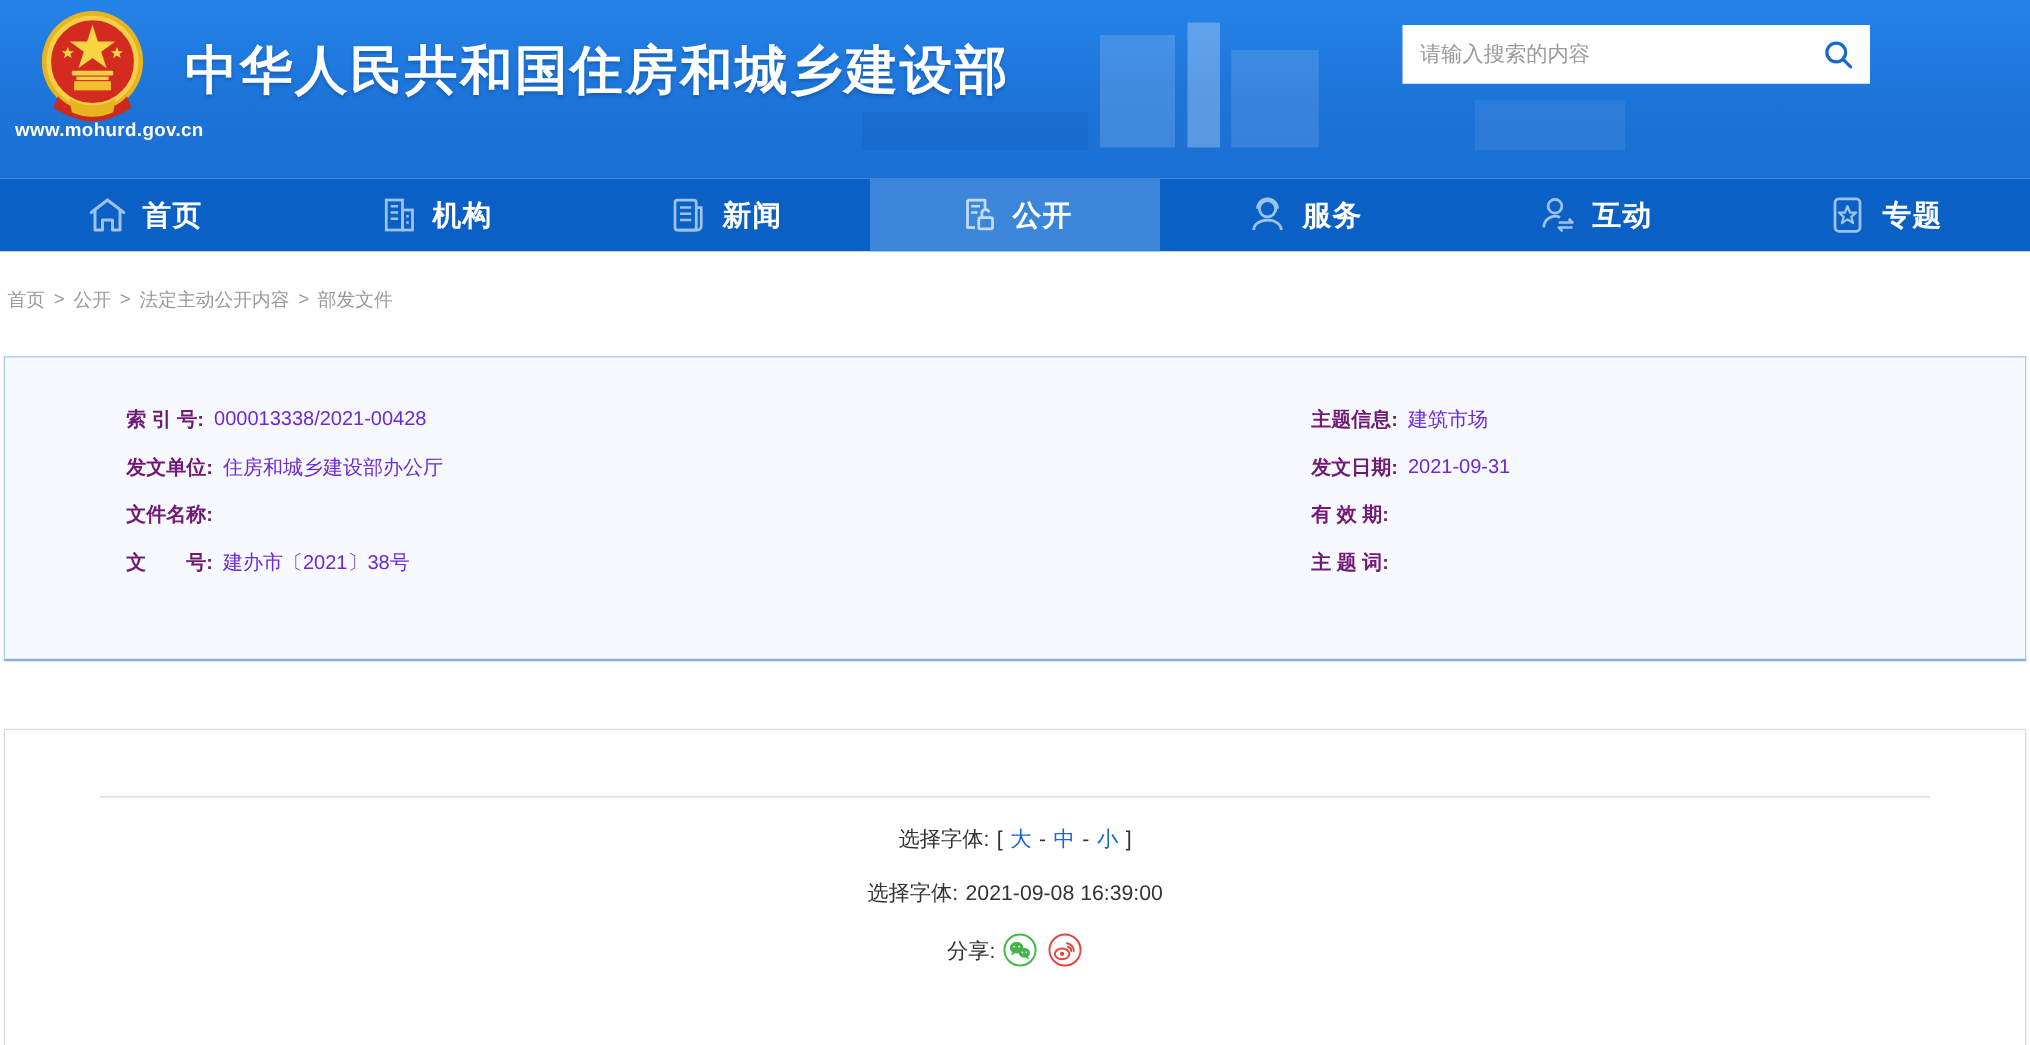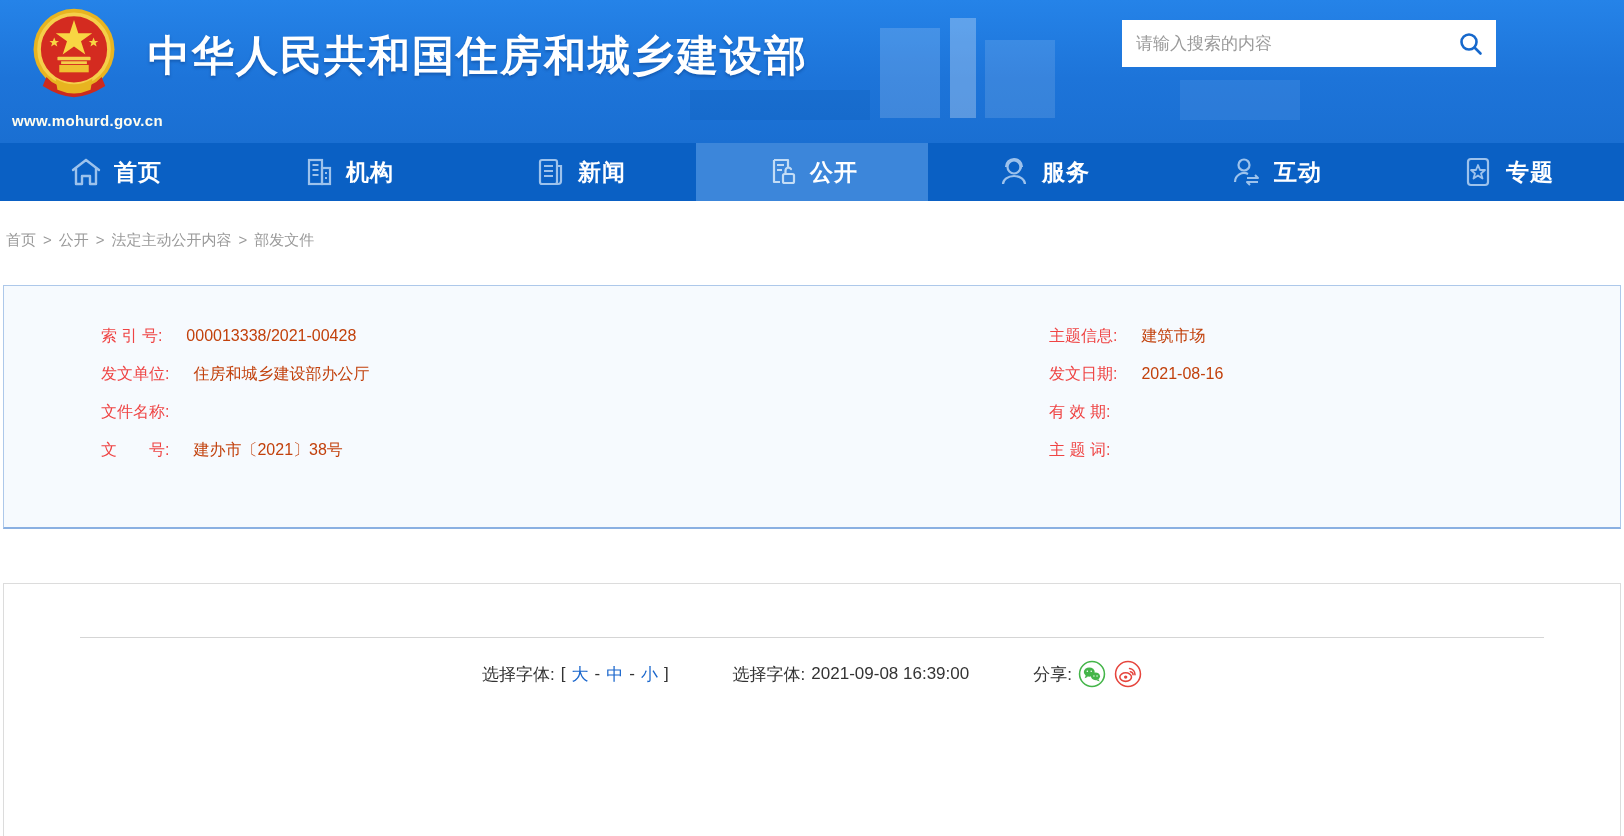--- a/index.html
+++ b/index.html
@@ -9,21 +9,21 @@
   
   .site-header { position:relative; height:143px;
     background:linear-gradient(180deg,#2583e8 0%,#1d74d9 55%,#1a6fd2 100%); overflow:hidden; }
   .hdr-deco { position:absolute; background:rgba(255,255,255,0.16); }
   .hdr-deco.d1 { left:880px; top:28px; width:60px; height:90px; }
   .hdr-deco.d2 { left:950px; top:18px; width:26px; height:100px; background:rgba(255,255,255,0.28);}
   .hdr-deco.d3 { left:985px; top:40px; width:70px; height:78px; background:rgba(255,255,255,0.12);}
   .hdr-deco.d4 { left:1180px; top:80px; width:120px; height:40px; background:rgba(255,255,255,0.07);}
   .hdr-deco.d5 { left:690px; top:90px; width:180px; height:30px; background:rgba(13,90,180,0.25);}
   .emblem { position:absolute; left:28px; top:5px; width:92px; height:96px; }
-  .site-url { position:absolute; left:12px; top:112px; color:#fffdee; font-weight:bold;
+  .site-url { position:absolute; left:12px; top:96px; color:#fffdee; font-weight:bold;
     font-size:15px; letter-spacing:.3px; }
   .hdr-titles { position:absolute; left:148px; top:28px; }
   .hdr-title-cn { color:#fff; font-size:42px; font-weight:bold; letter-spacing:2px;
     text-shadow:0 2px 3px rgba(0,40,100,.35); }
   .hdr-title-en { color:#fff; font-size:17px; margin-top:9px; letter-spacing:.2px; }
   .search-box { position:absolute; left:1122px; top:20px; width:374px; height:47px;
     background:#fff; display:flex; align-items:center; }
   .search-input { flex:1; border:none; outline:none; height:100%; padding:0 14px;
     font-size:17px; color:#333; background:transparent;
     font-family:"Liberation Sans","DejaVu Sans",sans-serif; }
@@ -45,31 +45,31 @@
   .crumb { color:#999; cursor:pointer; }
   .crumb-sep { color:#999; }
 
   
   .meta-box { margin:0 3px; height:244px; background:#f6fafe;
     border:1px solid #adc8ea; border-bottom:2px solid #8ab0e2; padding-top:31px; }
   .meta-cols { display:flex; }
   .meta-col-left { width:1020px; padding-left:97px; }
   .meta-col-right { flex:1; padding-left:25px; }
   .meta-row { height:38px; display:flex; align-items:center; font-size:16px; }
-  .meta-label { color:#ef4444; font-weight:normal; white-space:pre; }
-  .meta-value { color:#c2410c; margin-left:24px; }
+  .meta-label { color:#701a75; font-weight:bold; white-space:pre; }
+  .meta-value { color:#6d28d9; margin-left:8px; }
 
   
   .article-box { margin:54px 3px 0 3px; height:400px; background:#fff;
     border:1px solid #dcdcdc; }
   .article-title { margin-top:52px; text-align:center; color:#000;
     font-size:30px; font-weight:bold; line-height:42px; letter-spacing:1px; }
   .article-divider { width:1464px; margin:53px auto 0 auto; border-top:1px solid #d5d5d5; }
   .article-toolbar { padding-top:22px; display:flex; justify-content:center;
-    align-items:center; gap:64px; font-size:17px; color:#333; }
+    align-items:center; gap:20px; font-size:17px; color:#333;flex-direction:column; }
   .tb-group { display:flex; align-items:center; gap:6px; }
   .font-link { color:#1a66cc; cursor:pointer; }
   .tb-sep { color:#333; }
   .share-icons { display:flex; align-items:center; gap:8px; }
   .share-icon { width:28px; height:28px; cursor:pointer; display:block; }
 </style>
 </head>
 <body>
 
 <header class="site-header">
@@ -196,21 +196,21 @@
         <span class="meta-value">建办市〔2021〕38号</span>
       </div>
     </div>
     <div class="meta-col-right">
       <div class="meta-row">
         <span class="meta-label">主题信息:</span>
         <span class="meta-value">建筑市场</span>
       </div>
       <div class="meta-row">
         <span class="meta-label">发文日期:</span>
-        <span class="meta-value">2021-08-16</span>
+        <span class="meta-value">2021-09-31</span>
       </div>
       <div class="meta-row">
         <span class="meta-label">有 效 期:</span>
         <span class="meta-value"></span>
       </div>
       <div class="meta-row">
         <span class="meta-label">主 题 词:</span>
         <span class="meta-value"></span>
       </div>
     </div>

